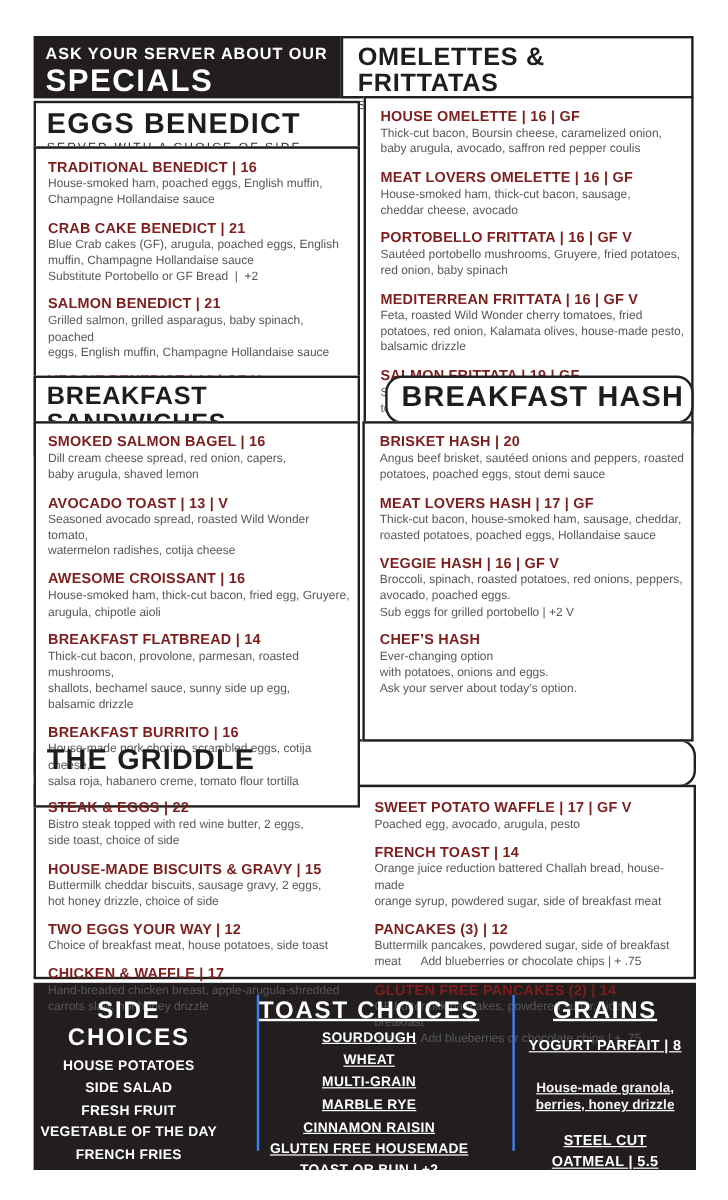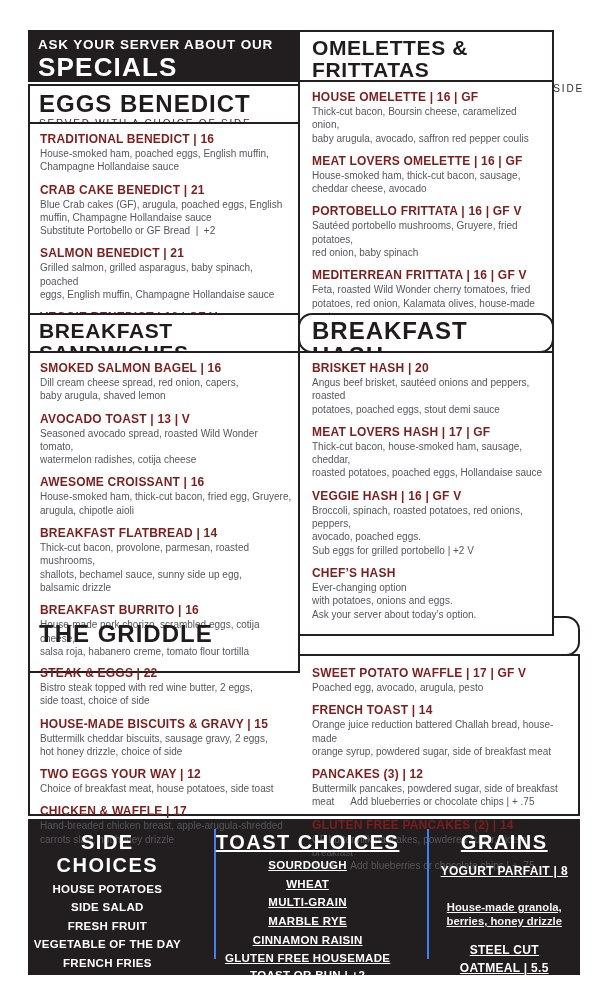--- a/index.html
+++ b/index.html
@@ -8,21 +8,21 @@
     font-family:"Liberation Sans","DejaVu Sans",sans-serif;
     -webkit-font-smoothing:antialiased;
   }
   .page{position:absolute;left:28px;top:30px;width:552px;}
 
   
   .row{display:flex;align-items:stretch;}
   .row + .row{margin-top:-2px;}
   .col{display:flex;flex-direction:column;}
   .col-l{width:272px;}
-  .col-r{width:256px;margin-left:-2px;}
+  .col-r{width:280px;margin-left:-2px;align-items:flex-end;}
   .bordered{border:2px solid #231f20;background:#fff;box-sizing:border-box;}
 
   
   .banner{
     background:#221e1f;color:#fff;height:52px;box-sizing:border-box;
     padding:7px 8px 0 10px;margin-bottom:2px;
   }
   .banner-line1{font-size:13.5px;font-weight:700;letter-spacing:.8px;}
   .banner-line2{font-size:26px;font-weight:700;letter-spacing:1.2px;margin-top:0px;}
 

